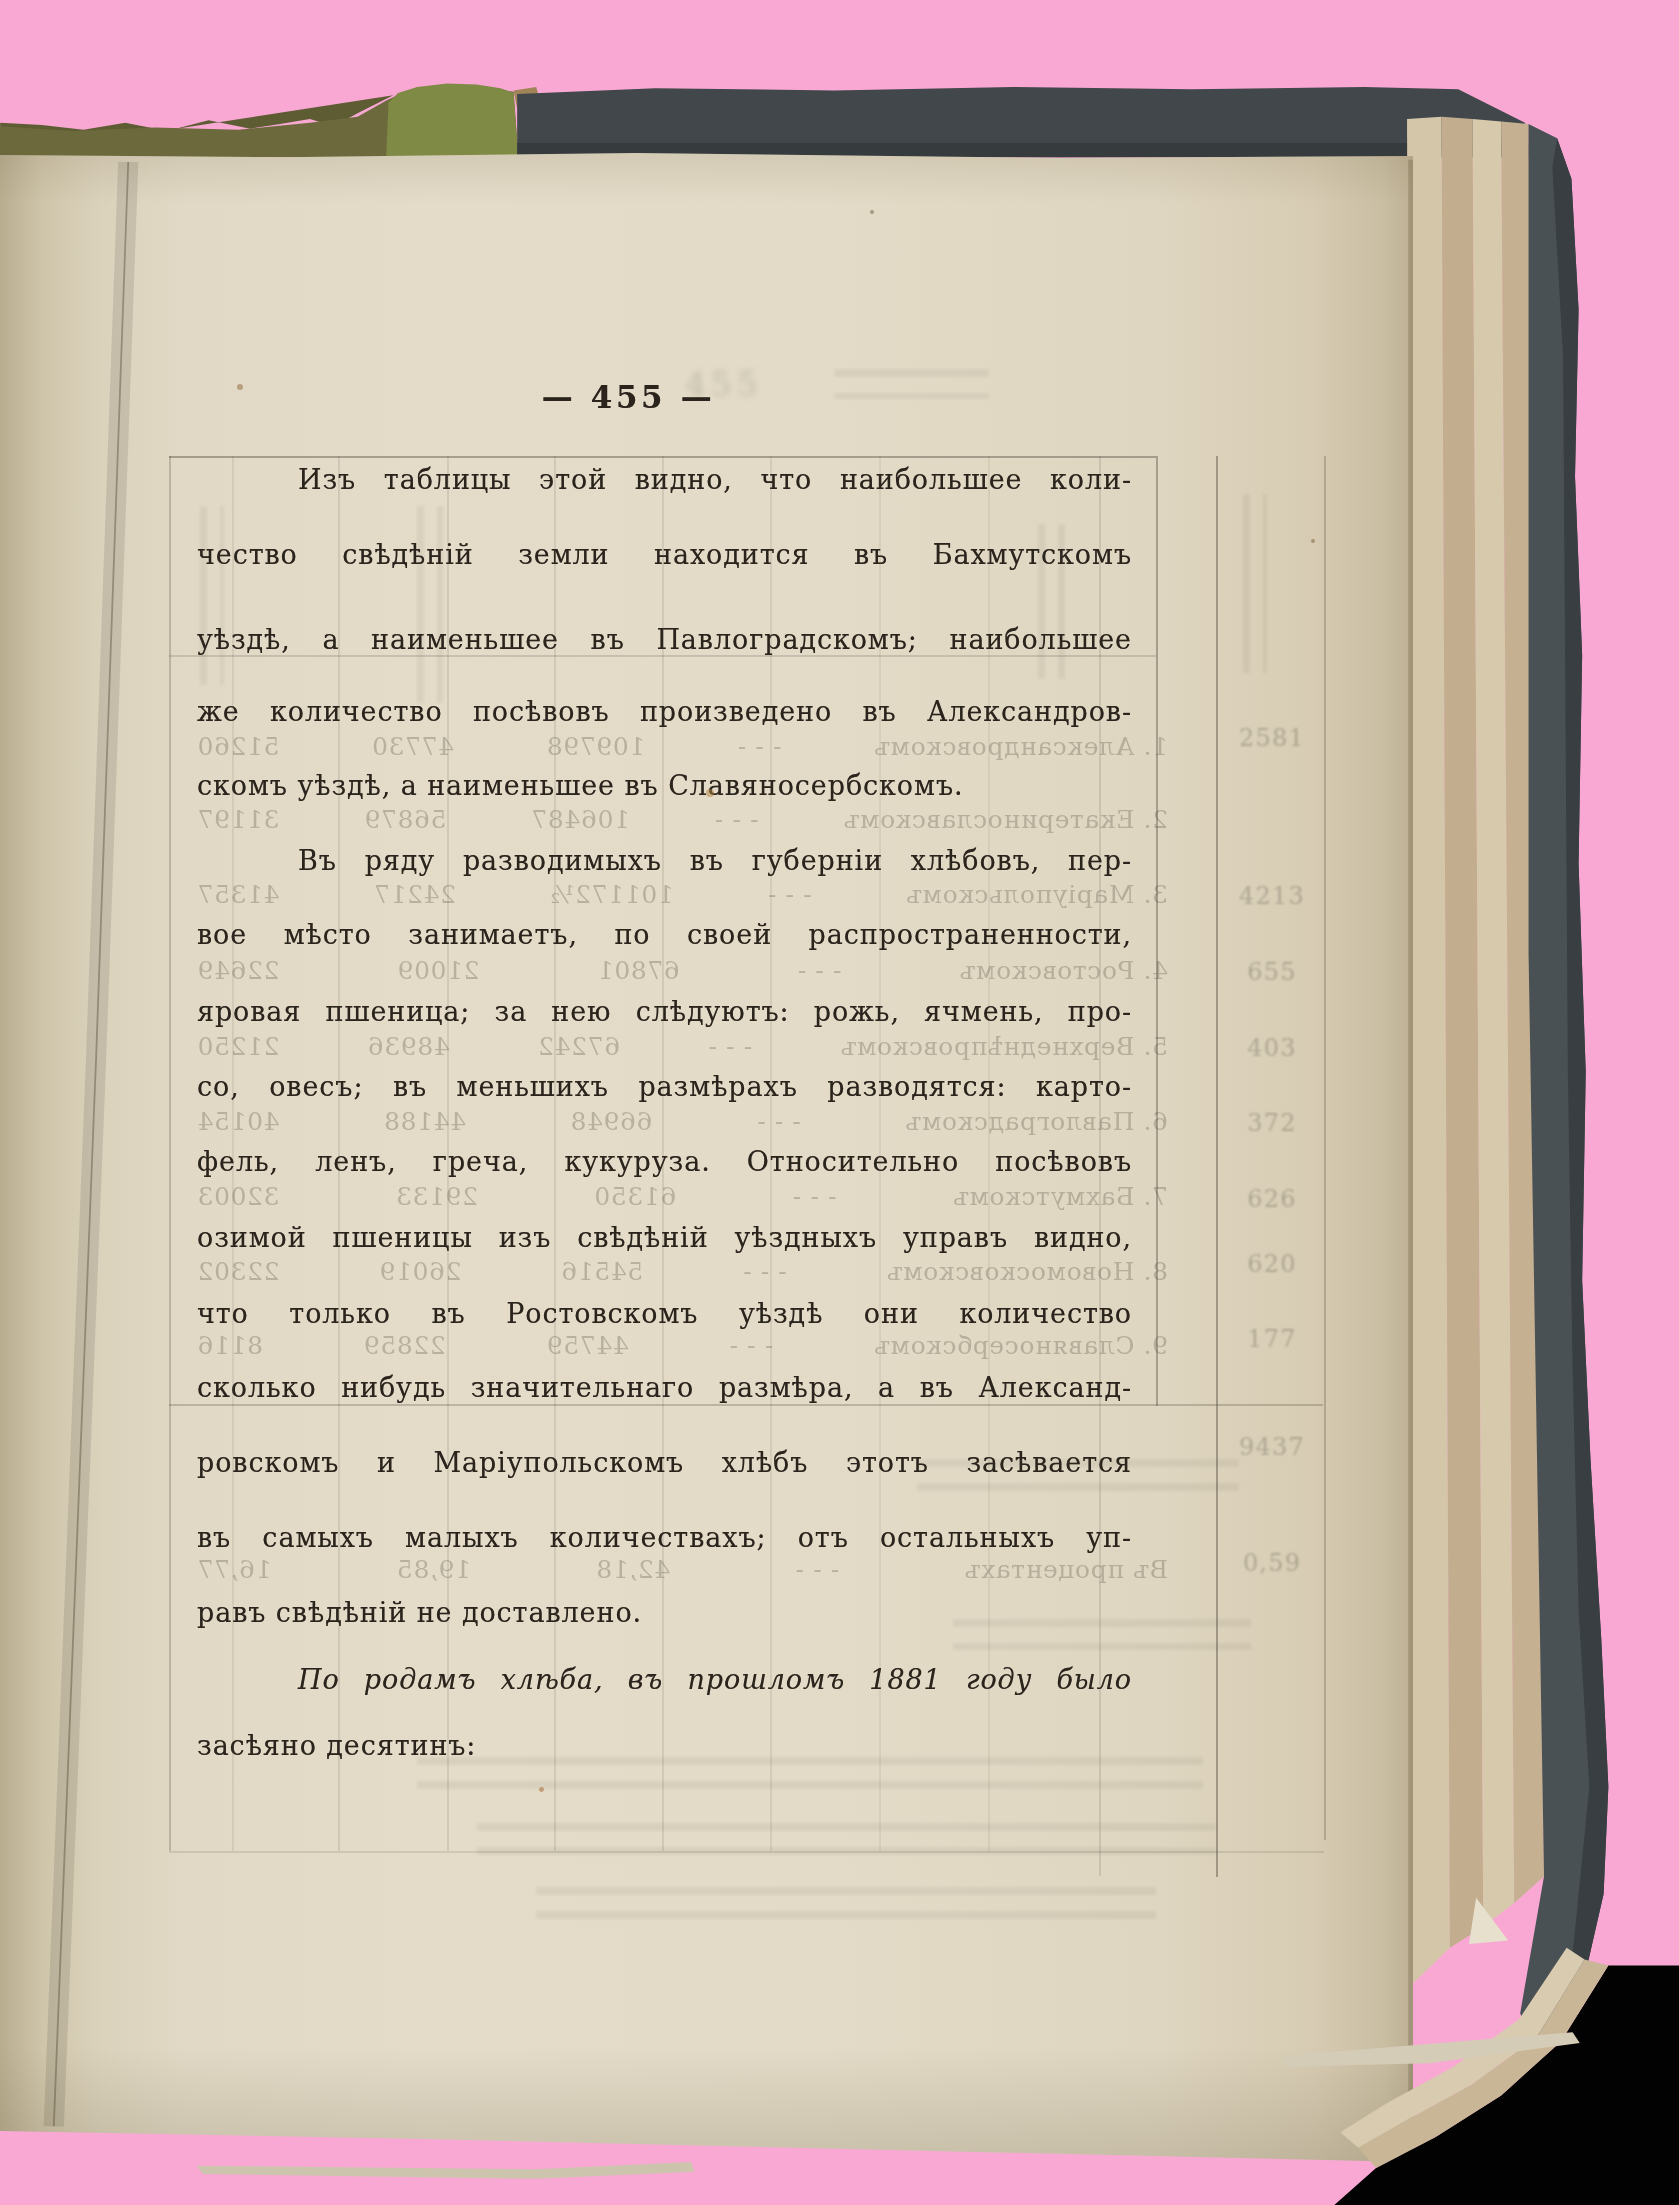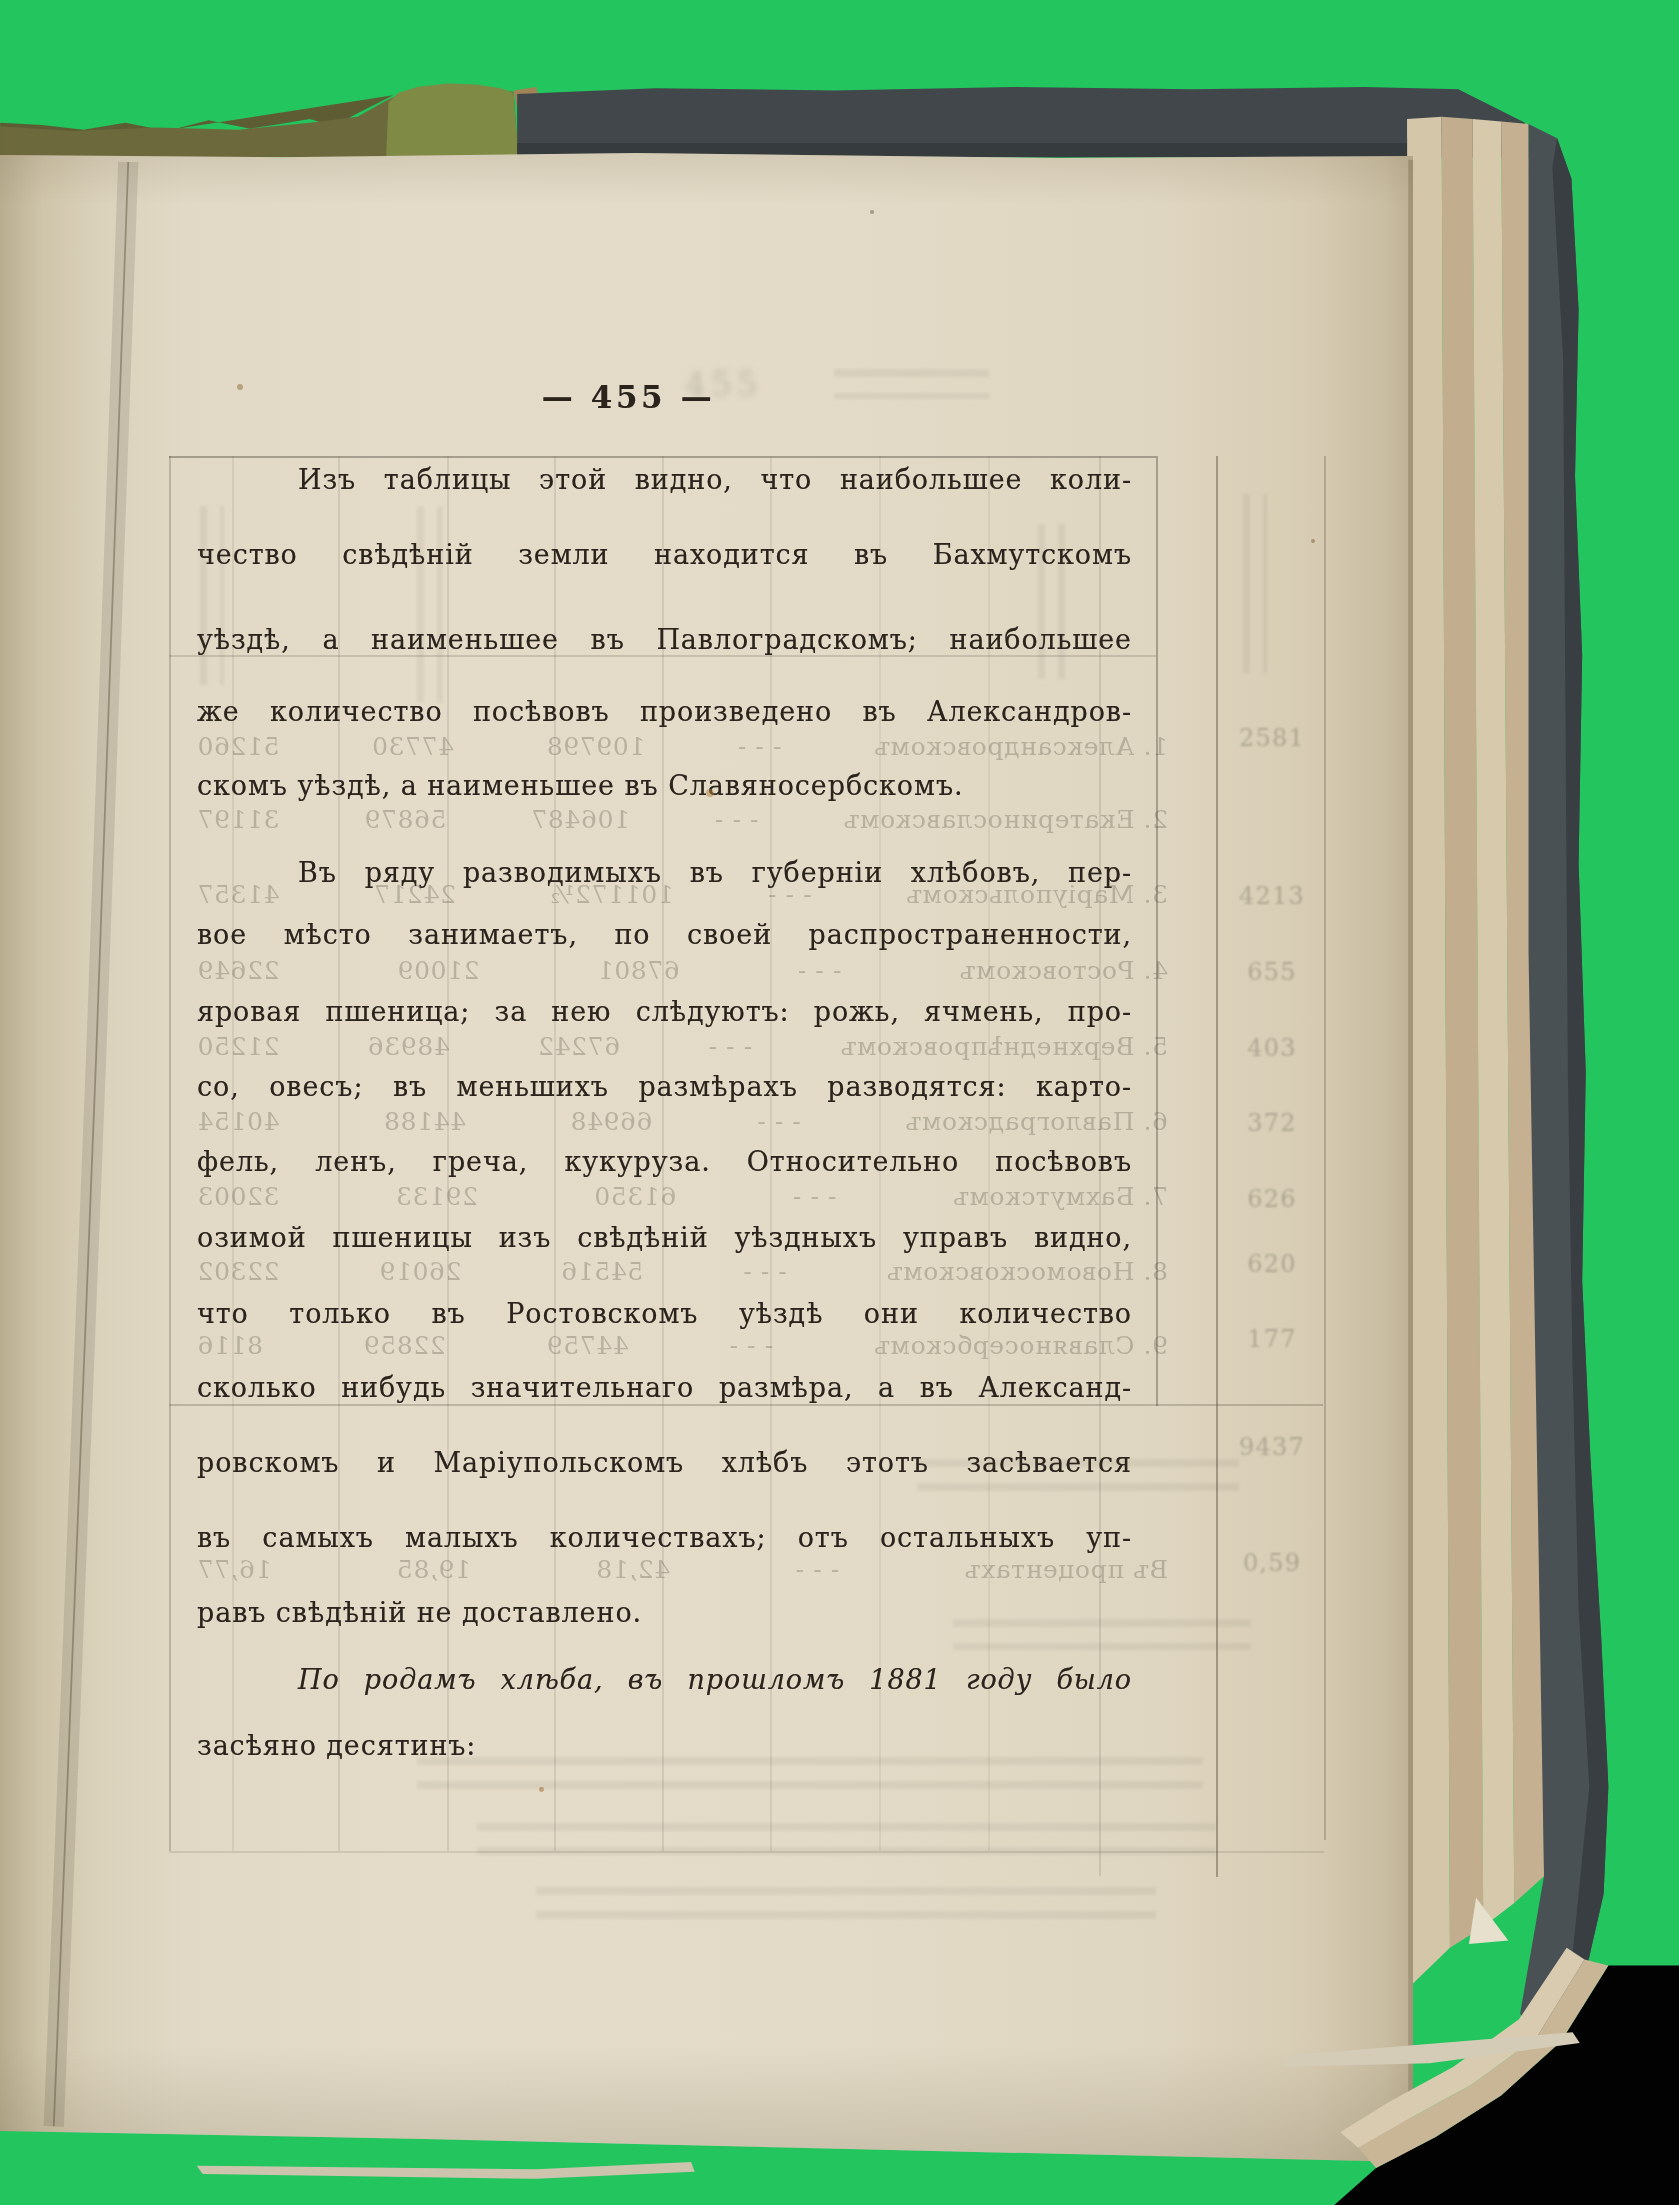--- a/index.html
+++ b/index.html
@@ -1,17 +1,17 @@
 <!DOCTYPE html>
 <html style="font-size:9.5px"><head>
 <meta charset="utf-8">
 <title>Scanned book page — 455</title>
 <style>
   html,body{margin:0;padding:0;background:#000;}
-  .stage{position:relative;width:1680px;height:2205px;background:#22c55e;overflow:hidden;
+  .stage{position:relative;width:1680px;height:2205px;background:#f9a8d4;overflow:hidden;
          font-family:"DejaVu Serif","Liberation Serif",serif;}
   svg.layer{position:absolute;left:0;top:0;pointer-events:none;}
 
   
   .page{
     position:absolute;left:0;top:143px;width:1413px;height:2025px;
     background:
       linear-gradient(180deg, rgba(120,105,75,.18) 0, rgba(120,105,75,0) 3%, rgba(120,105,75,0) 94%, rgba(100,88,60,.22) 100%),
       linear-gradient(90deg, #b9ad90 0%, #cfc5aa 3%, #dbd2bc 7%, #e1d9c5 13%, #e4dcc9 30%, #e3dbc7 58%, #dfd6c1 82%, #d7ccb3 93%, #c9bda2 98%, #bdb093 100%);
     clip-path:polygon(0 12px,20% 14.3px,45% 10px,75% 15px,100% 13px,
@@ -83,21 +83,21 @@
 
   <div>
     <div class="pagenum-ghost">455</div>
     <div class="pagenum ink">— 455 —</div>
     <div id="linesBox">
         <div class="line ink indent-justify" style="top: 462px;">Изъ таблицы этой видно, что наибольшее коли-</div>
         <div class="line ink justify" style="top: 537px;">чество свѣдѣній земли находится въ Бахмутскомъ</div>
         <div class="line ink justify" style="top: 622px;">уѣздѣ, а наименьшее въ Павлоградскомъ; наибольшее</div>
         <div class="line ink justify" style="top: 694px;">же количество посѣвовъ произведено въ Александров-</div>
         <div class="line ink end" style="top: 768px;">скомъ уѣздѣ, а наименьшее въ Славяносербскомъ.</div>
-        <div class="line ink indent-justify" style="top: 843px; margin-top: 12px;">Въ ряду разводимыхъ въ губерніи хлѣбовъ, пер-</div>
+        <div class="line ink indent-justify" style="top: 843px;">Въ ряду разводимыхъ въ губерніи хлѣбовъ, пер-</div>
         <div class="line ink justify" style="top: 917px;">вое мѣсто занимаетъ, по своей распространенности,</div>
         <div class="line ink justify" style="top: 994px;">яровая пшеница; за нею слѣдуютъ: рожь, ячмень, про-</div>
         <div class="line ink justify" style="top: 1069px;">со, овесъ; въ меньшихъ размѣрахъ разводятся: карто-</div>
         <div class="line ink justify" style="top: 1144px;">фель, ленъ, греча, кукуруза.  Относительно  посѣвовъ</div>
         <div class="line ink justify" style="top: 1220px;">озимой пшеницы изъ свѣдѣній уѣздныхъ управъ видно,</div>
         <div class="line ink justify" style="top: 1296px;">что только въ Ростовскомъ уѣздѣ они количество</div>
         <div class="line ink justify" style="top: 1370px;">сколько нибудь значительнаго размѣра, а въ Александ-</div>
         <div class="line ink justify" style="top: 1445px;">ровскомъ и Маріупольскомъ хлѣбъ этотъ засѣвается</div>
         <div class="line ink justify" style="top: 1520px;">въ самыхъ малыхъ количествахъ; отъ остальныхъ уп-</div>
         <div class="line ink end" style="top: 1595px;">равъ свѣдѣній не доставлено.</div>

